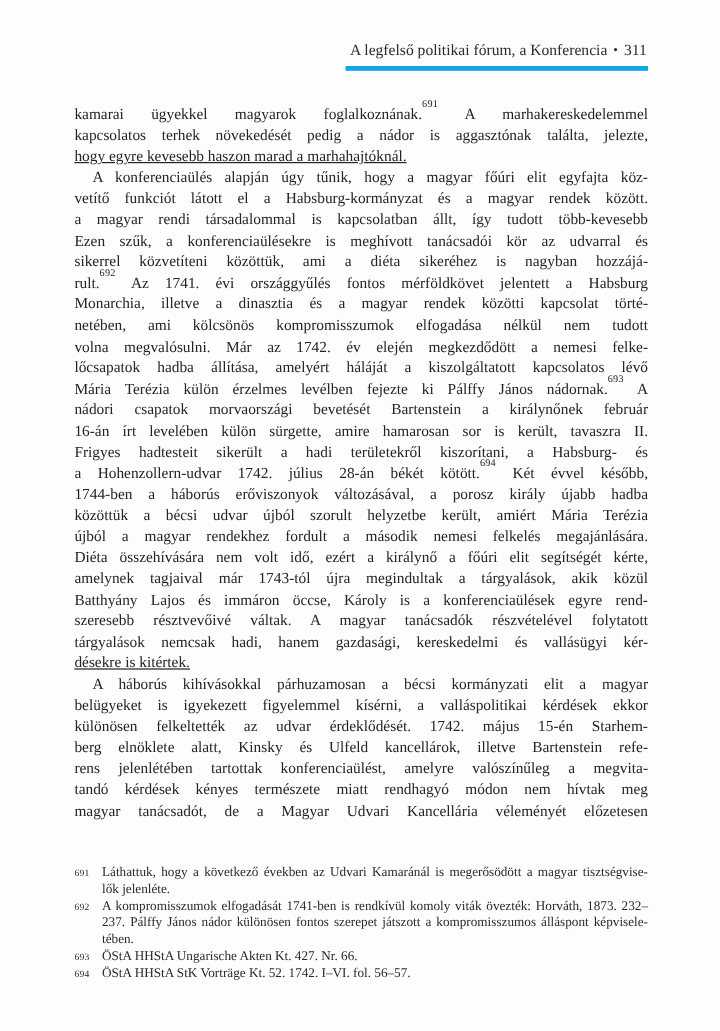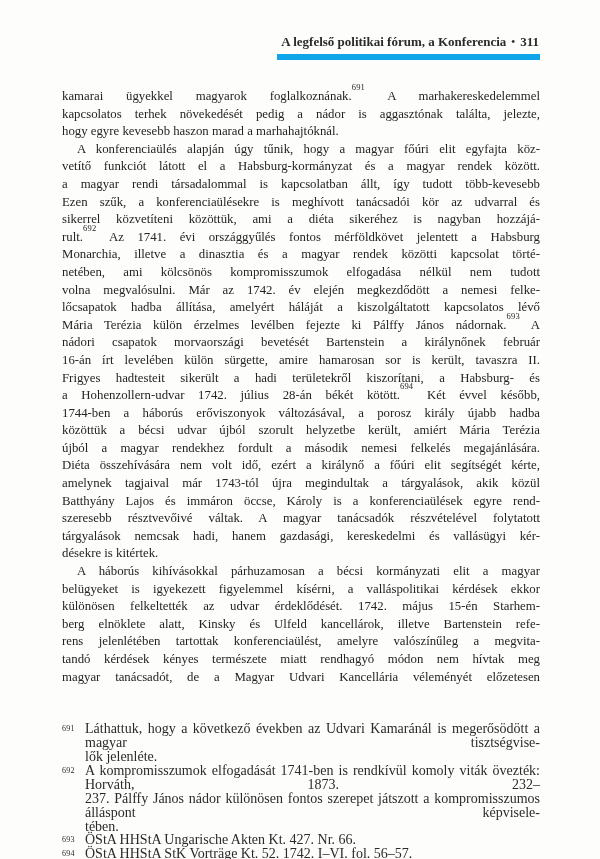--- a/index.html
+++ b/index.html
@@ -15,37 +15,36 @@
   }
   .running-header {
     margin: 34px 60px 0 62px;
     text-align: right;
     font-size: 13px;
     line-height: 16px;
     color: #2b2b2b;
   }
   .running-header .hdr-inner {
     display: inline-block;
-    border-bottom: 6px solid #0ea5e9;
+    border-bottom: 4px solid #0ea5e9;
     padding: 0 1px 4px 4px;
-    font-weight: bold;
   }
   .running-header .sep { margin: 0 5px; font-size: 11px; position: relative; top: -1px; }
   .body-text {
     margin: 28px 60px 0 62px;
     font-size: 12.8px;
     line-height: 17.6px;
     color: #242424;
   }
   .line {
     text-align: justify;
     text-align-last: justify;
     hyphens: none;
   }
-  .line.end { text-align-last: left; }
+  .line.end { text-align-last: left; text-decoration: underline; }
   .line.ind { text-indent: 15px; }
   sup.ref {
     font-size: 8.5px;
     line-height: 0;
     position: relative;
     top: -4.5px;
     letter-spacing: 0.2px;
   }
   .footnotes {
     margin: 36px 60px 0 62px;
@@ -54,21 +53,21 @@
   .footnote { display: flex; align-items: flex-start; }
   .fn-num {
     flex: 0 0 23px;
     width: 23px;
     font-size: 8px;
     padding-top: 2px;
     letter-spacing: 0.2px;
   }
   .fn-body {
     flex: 1 1 auto;
-    font-size: 14px;
+    font-size: 11px;
     line-height: 13.9px;
   }
   .fn-line { text-align: justify; text-align-last: justify; }
   .fn-line.end { text-align-last: left; }
 </style>
 </head>
 <body>
 
 <div class="page">
 

